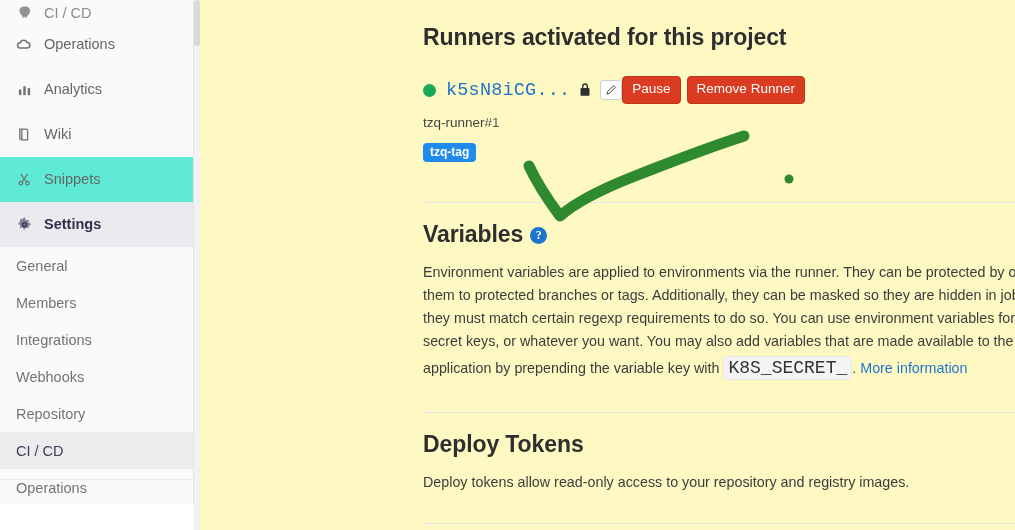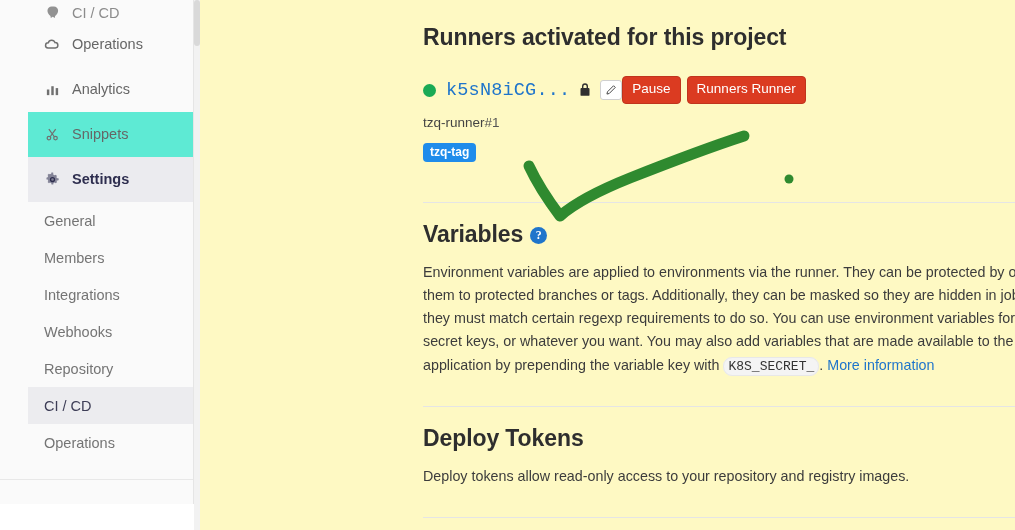--- a/index.html
+++ b/index.html
@@ -21,21 +21,20 @@
 
   
   .sidebar {
     width: 194px;
     height: 504px;
     background: #fafafa;
     border-right: 1px solid #e5e5e5;
     position: relative;
     flex: 0 0 194px;
     overflow: hidden;
-    padding-left: 28px;
   }
   .nav-item {
     display: flex;
     align-items: center;
     height: 45px;
     padding: 0 16px;
     color: #666666;
     font-size: 14.5px;
     line-height: 1;
     cursor: pointer;
@@ -224,24 +223,24 @@
   p.body-copy {
     font-size: 14.3px;
     line-height: 1.62;
     color: #3c3c3c;
     margin: 13px 0 0 0;
     width: 700px;
   }
   p.body-copy.short { width: 560px; }
   code.inline-code {
     font-family: "Liberation Mono", monospace;
-    font-size: 13px;
+    font-size: 18px;
     background: #f4f4f4;
     border: 1px solid #e8e8e8;
-    border-radius: 9px;
+    border-radius: 4px;
     padding: 1px 4px;
     color: #333;
     white-space: nowrap;
   }
   a.inline-link { color: #1f75cb; text-decoration: none; cursor: pointer; }
 
   
   .annotation {
     position: absolute;
     left: 0; top: 0;
@@ -279,20 +278,29 @@
       <span class="ico">
         <svg width="15" height="15" viewBox="0 0 16 16" fill="currentColor">
           <rect x="2" y="8" width="2.6" height="6"></rect>
           <rect x="6.7" y="4.5" width="2.6" height="9.5"></rect>
           <rect x="11.4" y="6.5" width="2.6" height="7.5"></rect>
         </svg>
       </span>
       <span>Analytics</span>
     </div>
 
+    <div class="nav-item">
+      <span class="ico">
+        <svg width="15" height="15" viewBox="0 0 16 16" fill="none" stroke="currentColor" stroke-width="1.4">
+          <path d="M3 2.3h6.5a1.8 1.8 0 0 1 1.8 1.8v9.6H4.8A1.8 1.8 0 0 1 3 11.9V2.3z"></path>
+          <path d="M5.2 2.3v11.4"></path>
+        </svg>
+      </span>
+      <span>Wiki</span>
+    </div>
 
     <div class="nav-item active-soft">
       <span class="ico">
         <svg width="15" height="15" viewBox="0 0 16 16" fill="none" stroke="currentColor" stroke-width="1.3">
           <circle cx="4.2" cy="11.8" r="1.9"></circle>
           <circle cx="11.2" cy="11.8" r="1.9"></circle>
           <path d="M5.5 10.4 11.4 2.2M10 10.4 4.1 2.2"></path>
         </svg>
       </span>
       <span>Snippets</span>
@@ -353,21 +361,21 @@
         </span>
 
         <span class="edit-btn">
           <svg width="12" height="12" viewBox="0 0 16 16" fill="none" stroke="#444" stroke-width="1.3" stroke-linejoin="round">
             <path d="M11.4 2.3 13.7 4.6 5.6 12.7 2.6 13.4l.7-3z"></path>
           </svg>
         </span>
 
         <span class="btn-group">
           <button class="btn-danger">Pause</button>
-          <button class="btn-danger">Runners Runner</button>
+          <button class="btn-danger">Remove Runner</button>
         </span>
       </div>
 
       <div class="runner-meta">
         <span>tzq-runner</span>
         <span class="idx">#1</span>
       </div>
 
       <div class="tag-row">
         <span class="badge-tag">tzq-tag</span>

